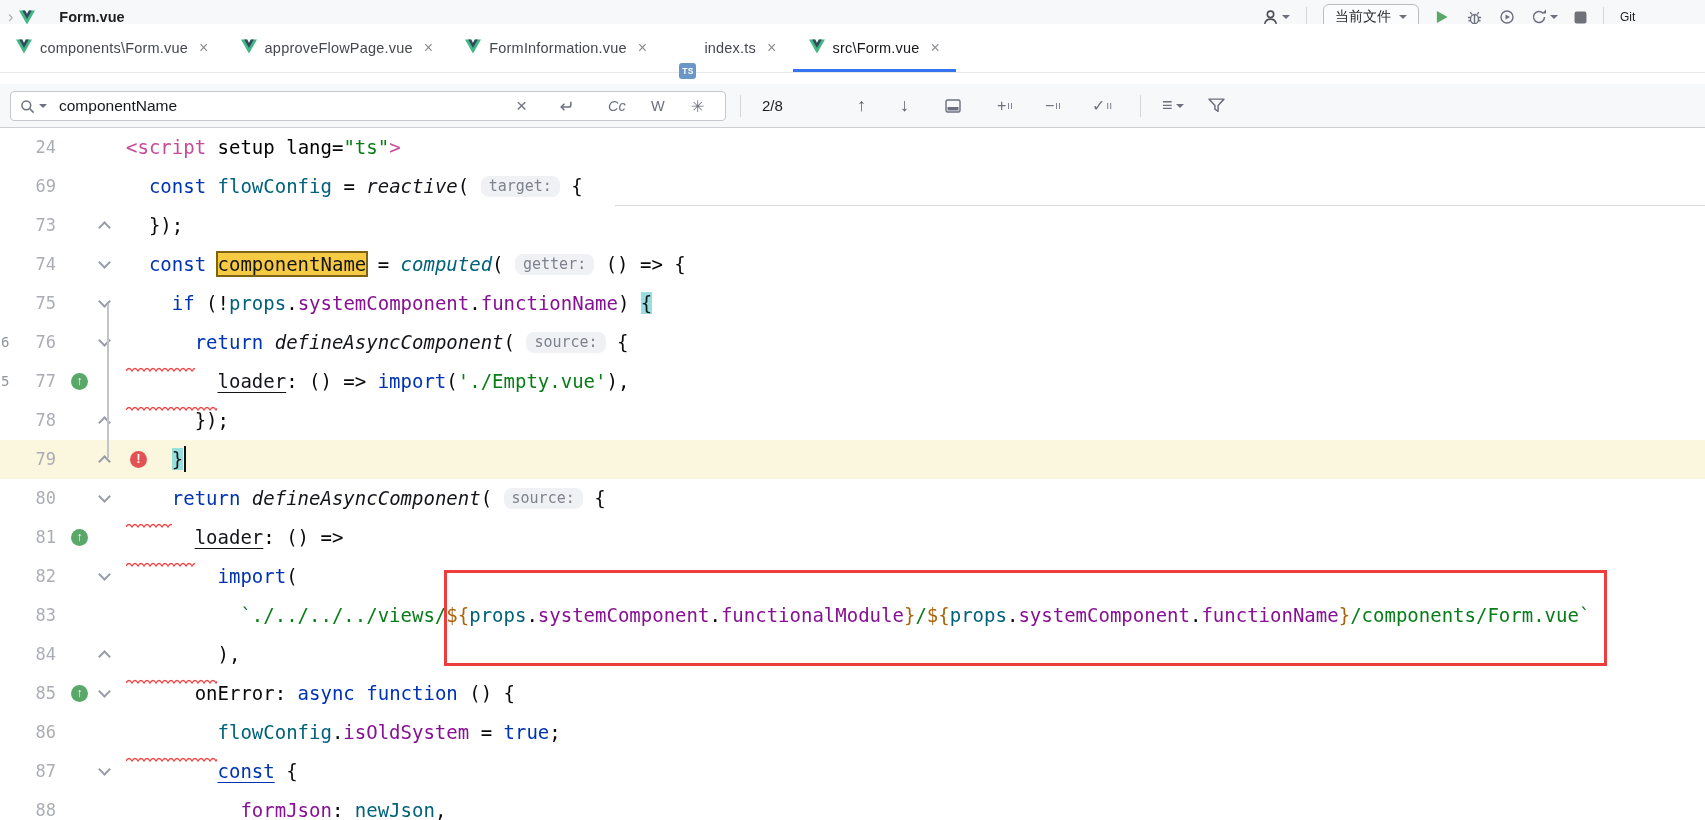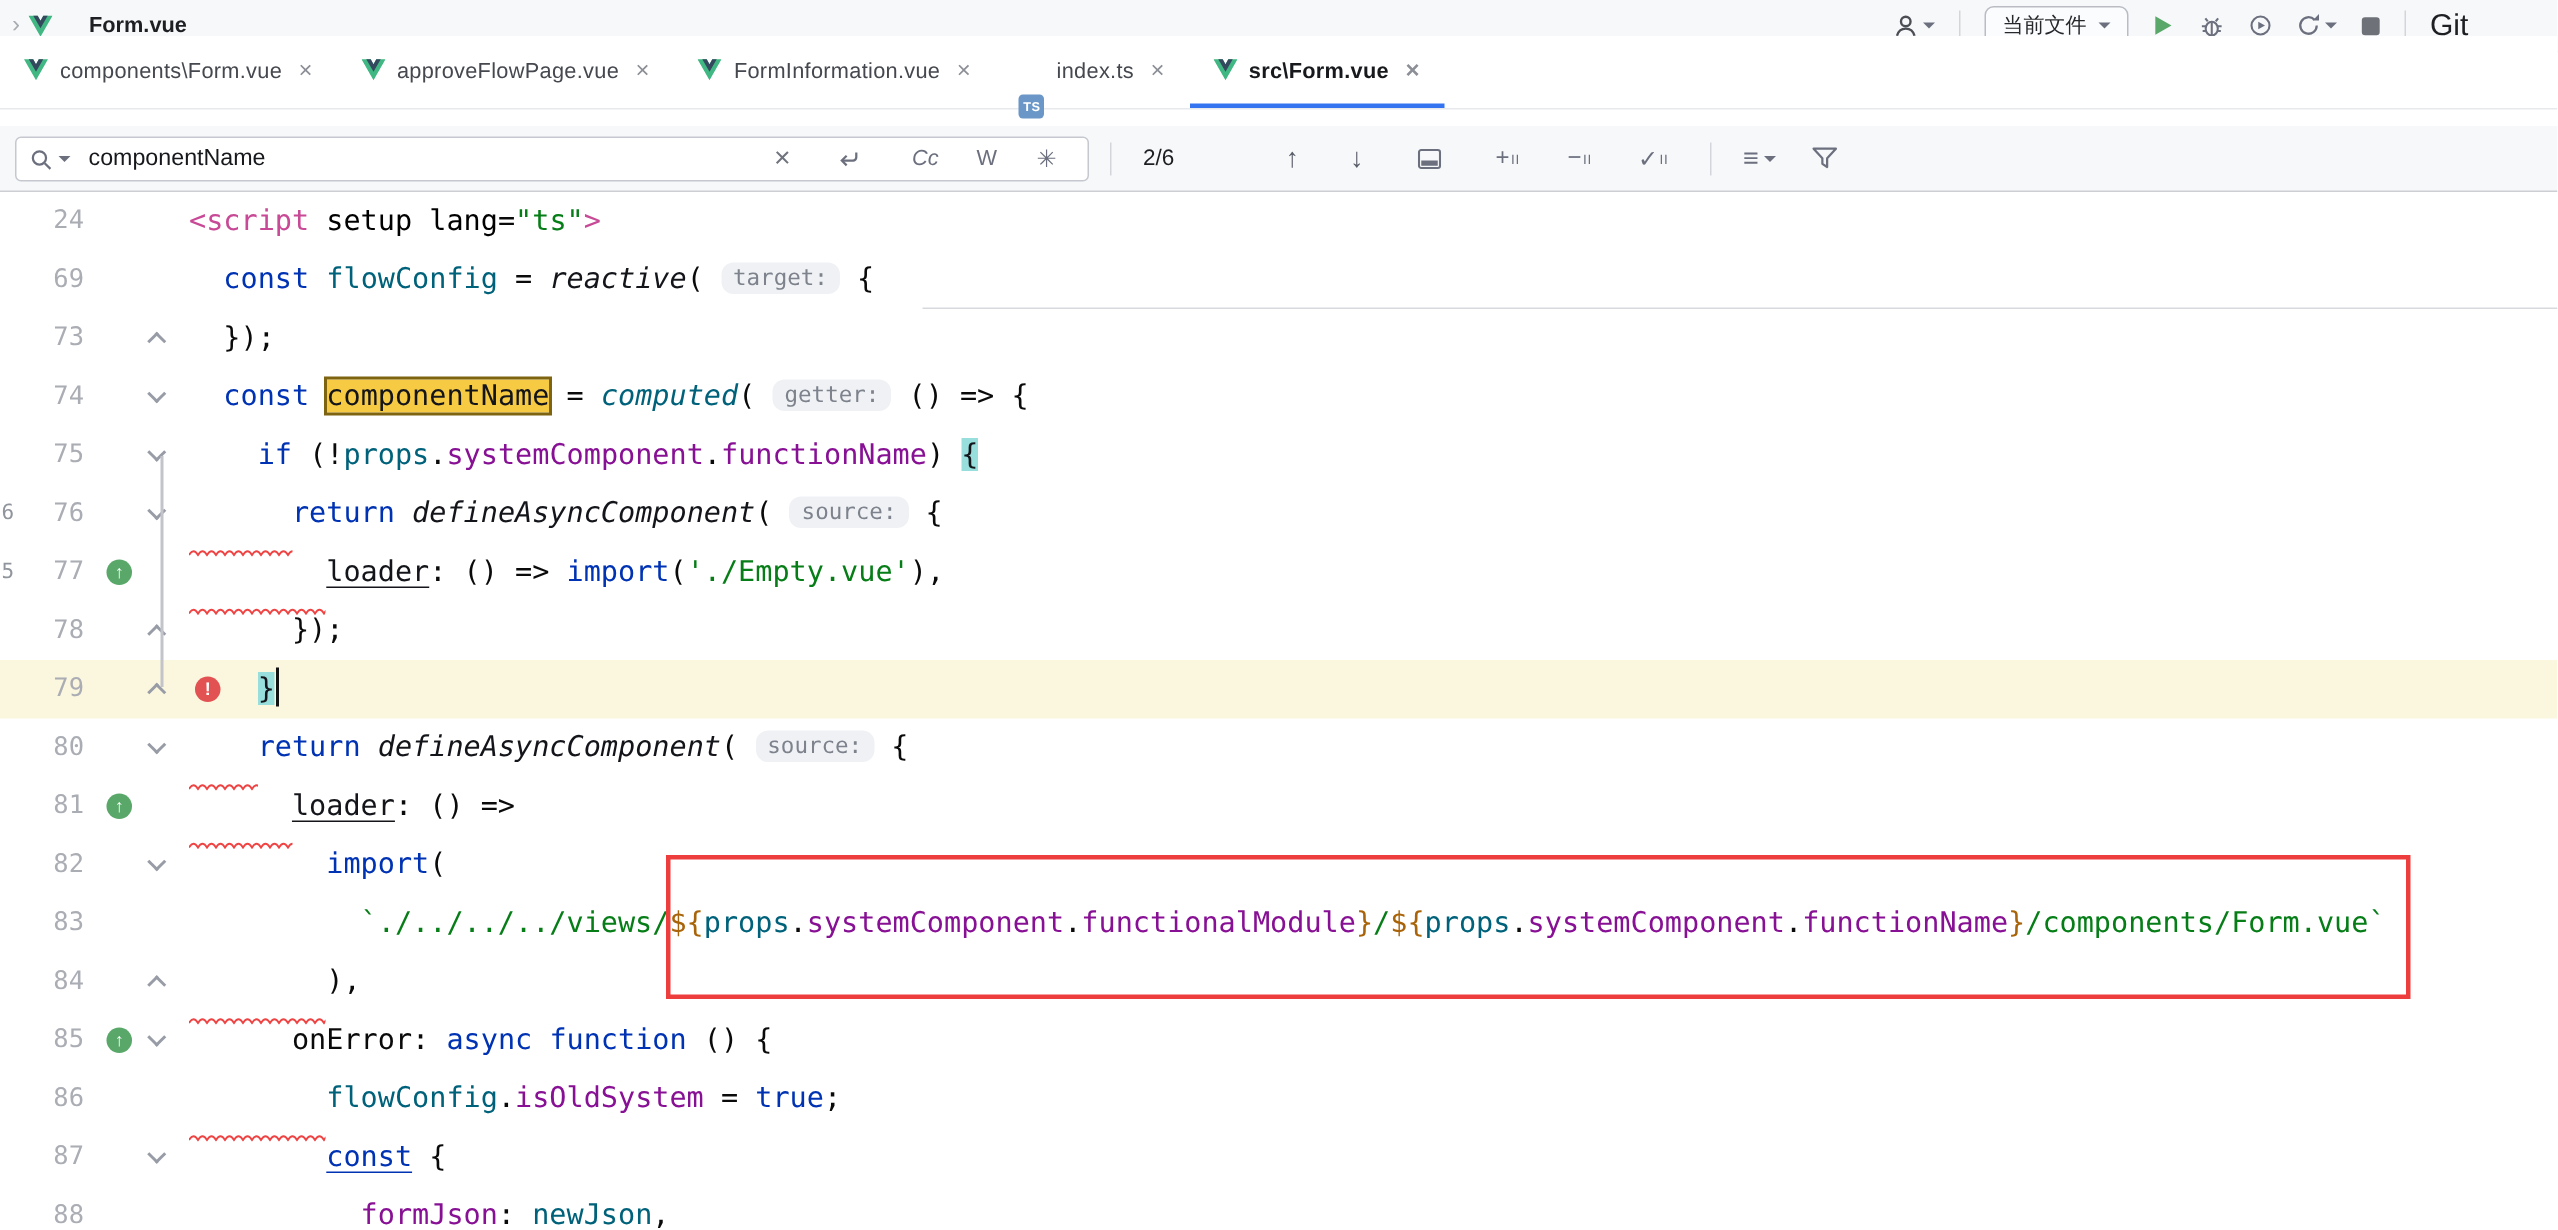--- a/index.html
+++ b/index.html
@@ -11,28 +11,28 @@
     border-bottom:1px solid #e0e1e6;display:flex;align-items:center;}
   .crumb-chev{color:#a8abb0;font-size:16px;margin:0 6px 0 8px;}
   .win-title{font-size:14.5px;font-weight:600;color:#1d1f23;margin-left:24px;}
   .tb-right{position:absolute;left:1262px;top:0;height:34px;display:flex;align-items:center;gap:16px;}
   .tb-div{width:1px;height:20px;background:#d4d5da;}
   .tb-icon{display:flex;align-items:center;gap:3px;color:#6c707e;}
   .dd-arrow{width:0;height:0;border-left:4px solid transparent;border-right:4px solid transparent;
     border-top:4.5px solid #6c707e;display:inline-block;}
   .cfg-btn{height:27px;border:1px solid #b9bcc3;border-radius:6px;background:#fbfcfd;
     display:flex;align-items:center;gap:8px;padding:0 11px;font-size:14px;color:#26282c;}
-  .git-label{font-size:20px;color:#1d1f23;white-space:nowrap;}
+  .git-label{font-size:12px;color:#1d1f23;white-space:nowrap;}
 
   
   .tabbar{position:absolute;top:24px;left:0;right:0;height:49px;background:#ffffff;
     border-bottom:1px solid #e8e9ec;display:flex;align-items:stretch;}
   .tab{display:flex;align-items:center;gap:8px;padding:0 16px;font-size:14.5px;letter-spacing:.2px;
     color:#45484e;position:relative;cursor:default;}
-  .tab.active{color:#17191c;box-shadow:inset 0 -3px 0 0 #3574f0;background:#fff;font-weight:bold;}
+  .tab.active{color:#17191c;box-shadow:inset 0 -3px 0 0 #3574f0;background:#fff;}
   .tab-close{font-size:16px;color:#8c8f96;margin-left:3px;line-height:1;}
   .ts-badge{display:inline-flex;align-items:center;justify-content:center;width:17px;height:16px;
     border-radius:3px;background:#6a96c8;color:#fff;font-size:8.5px;font-weight:bold;margin-top:46px;}
 
   
   .searchbar{position:absolute;top:84px;left:0;right:0;height:44px;background:#f7f8fa;
     border-bottom:1px solid #cdced4;}
   .search-field{position:absolute;left:10px;top:7px;width:716px;height:30px;background:#fff;
     border:1px solid #c6c8cf;border-radius:4px;}
   .sf-abs{position:absolute;top:0;height:100%;display:flex;align-items:center;color:#6c707e;}
@@ -208,21 +208,21 @@
         <path d="M12 1.5v3a2 2 0 0 1-2 2H3.5"></path>
           <path d="M6 3.5 3 6.5 6 9.5"></path>
       </svg>
     </span>
     <span class="sf-abs toggle" style="left:597px;font-style:italic;">Cc</span>
     <span class="sf-abs toggle" style="left:640px;">W</span>
     <span class="sf-abs toggle" style="left:680px;font-size:16px;">✳</span>
   </div>
 
   <span class="sb-div" style="left:740px;"></span>
-  <span class="sb-abs count-text" style="left:762px;">2/6</span>
+  <span class="sb-abs count-text" style="left:762px;">2/8</span>
   <span class="sb-abs nav-arrow" style="left:857px;">↑</span>
   <span class="sb-abs nav-arrow" style="left:900px;">↓</span>
   <span class="sb-abs" style="left:945px;">
     <svg width="16" height="14" viewBox="0 0 16 14">
         <rect x="1" y="1" width="14" height="12" rx="1.5" fill="none" stroke="#6c707e" stroke-width="1.4"></rect>
         <rect x="2.5" y="8" width="11" height="3.5" fill="#6c707e"></rect>
       </svg>
   </span>
   <span class="sb-abs" style="left:997px;">
     <span class="occ-main">+</span>

